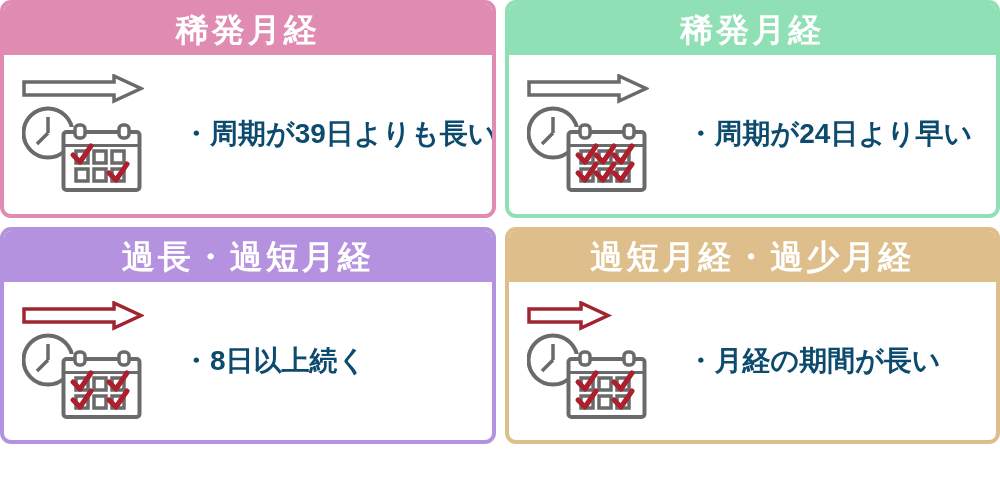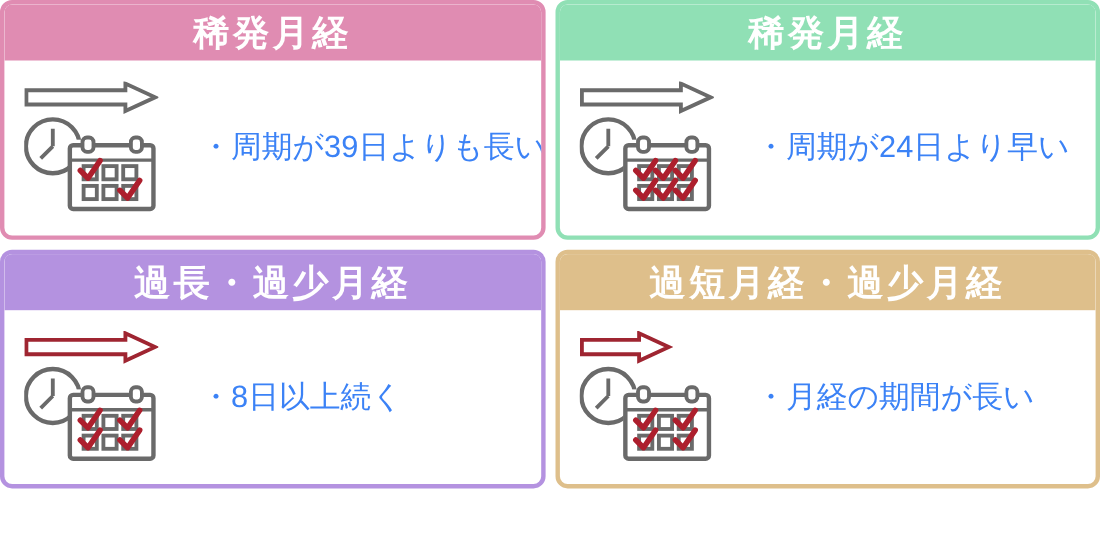--- a/index.html
+++ b/index.html
@@ -44,22 +44,22 @@
     padding-left:18px;
   }
   .cycle-icon{
     width:122px;height:120px;flex:none;
     display:block;
   }
   .bullets{margin-left:38px;}
   .bullet{
     margin:0;
     font-size:28px;
-    font-weight:normal;
-    color:#3b82f6;
+    font-weight:bold;
+    color:#0c4a6e;
     line-height:50px;
     white-space:nowrap;
   }
 </style>
 </head>
 <body>
 
 <main class="grid">
 
   <article class="card" style="--card-color: #e08cb2;">
@@ -119,21 +119,21 @@
           <path d="M87,98 L94,105 L105,89" fill="none" stroke="#ad1f2d" stroke-width="5" stroke-linecap="round" stroke-linejoin="round"></path>
         </svg>
       <div class="bullets">
         <p class="bullet">・周期が24日より早い</p>
       </div>
     </div>
   </article>
 
   <article class="card" style="--card-color: #b492e0;">
     <header class="card-header">
-      <h2 class="card-title">過長・過少月経</h2>
+      <h2 class="card-title">過長・過短月経</h2>
     </header>
     <div class="card-body">
       <svg class="cycle-icon" viewBox="0 0 122 118">
           <polygon points="2,7 92,7 92,1 119,13.5 92,26 92,20 2,20" fill="#ffffff" stroke="#9f2531" stroke-width="3.5"></polygon>
           <circle cx="26" cy="58" r="24.5" fill="none" stroke="#6a6a6a" stroke-width="4"></circle>
           <path d="M26,58 L26,42 M26,58 L15,69" fill="none" stroke="#6a6a6a" stroke-width="3.5"></path>
           <rect x="40" y="52" width="80" height="65" fill="#ffffff"></rect>
           <rect x="41.5" y="57" width="76" height="58" rx="3" fill="#ffffff" stroke="#6a6a6a" stroke-width="4"></rect>
           <line x1="41.5" y1="70.5" x2="117.5" y2="70.5" stroke="#6a6a6a" stroke-width="3"></line>
           <rect x="53" y="50" width="10" height="13" rx="4" fill="#ffffff" stroke="#6a6a6a" stroke-width="3.5"></rect>

